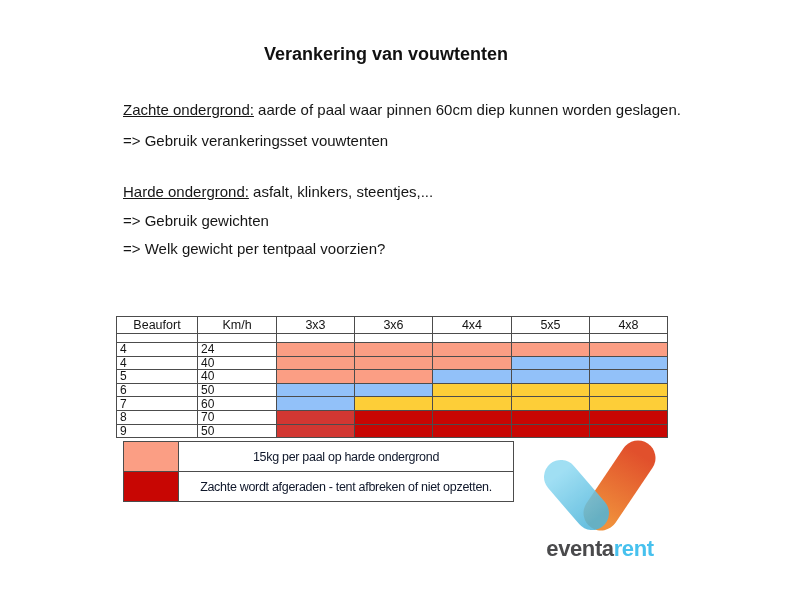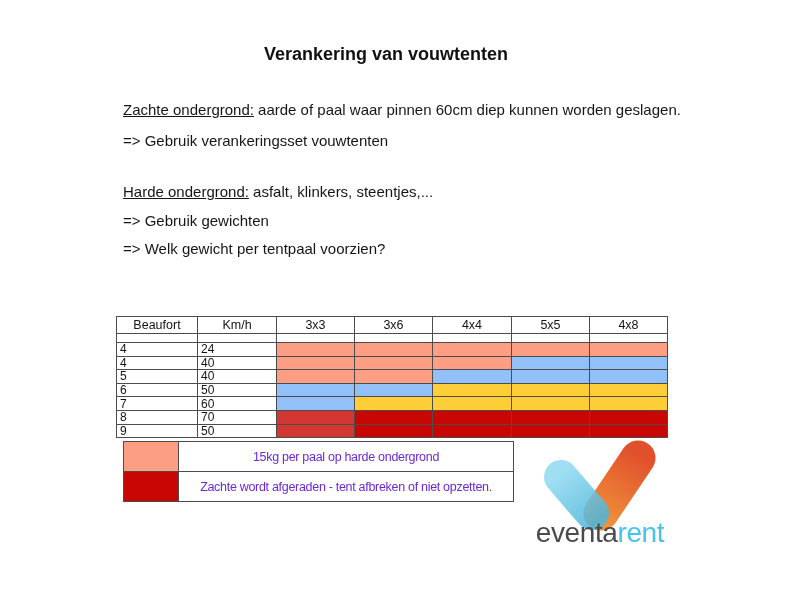--- a/index.html
+++ b/index.html
@@ -12,24 +12,24 @@
   table{border-collapse:collapse;table-layout:fixed;}
   .wind{position:absolute;left:116px;top:292px;margin-top:24px;}
   .wind th,.wind td{border:1px solid #4c4c4c;font-weight:normal;padding:0;
         white-space:nowrap;overflow:hidden;}
   .wind th{height:16px;font-size:12.5px;text-align:center;vertical-align:middle;}
   .wind td{font-size:12px;line-height:12px;text-align:left;padding-left:3px;vertical-align:middle;}
   .wind tr.spacer td{height:8px;}
   .wind tr.datarow td{height:12.6px;}
   .legend{position:absolute;left:123px;top:441px;}
   .legend td{border:1px solid #4c4c4c;height:29px;vertical-align:middle;padding:0;}
-  .legend td.lab{font-size:12.5px;letter-spacing:-0.3px;text-align:center;color:#6d28d9;white-space:nowrap;}
+  .legend td.lab{font-size:12.5px;letter-spacing:-0.3px;text-align:center;color:#0f172a;white-space:nowrap;}
   .logo{position:absolute;left:535px;top:432px;width:130px;height:106px;}
-  .logo-text{position:absolute;left:527px;top:517px;width:146px;text-align:center;
-        font-size:28px;font-weight:normal;letter-spacing:-0.4px;white-space:nowrap;}
+  .logo-text{position:absolute;left:527px;top:536px;width:146px;text-align:center;
+        font-size:22px;font-weight:bold;letter-spacing:-0.4px;white-space:nowrap;}
 </style>
 </head>
 <body>
 
 <div class="page">
 
   <div class="title">Verankering van vouwtenten</div>
 
   <div class="bodyline" style="top:101px;"><span class="underlined">Zachte ondergrond:</span><span> aarde of paal waar pinnen 60cm diep kunnen worden geslagen.</span></div>
 

